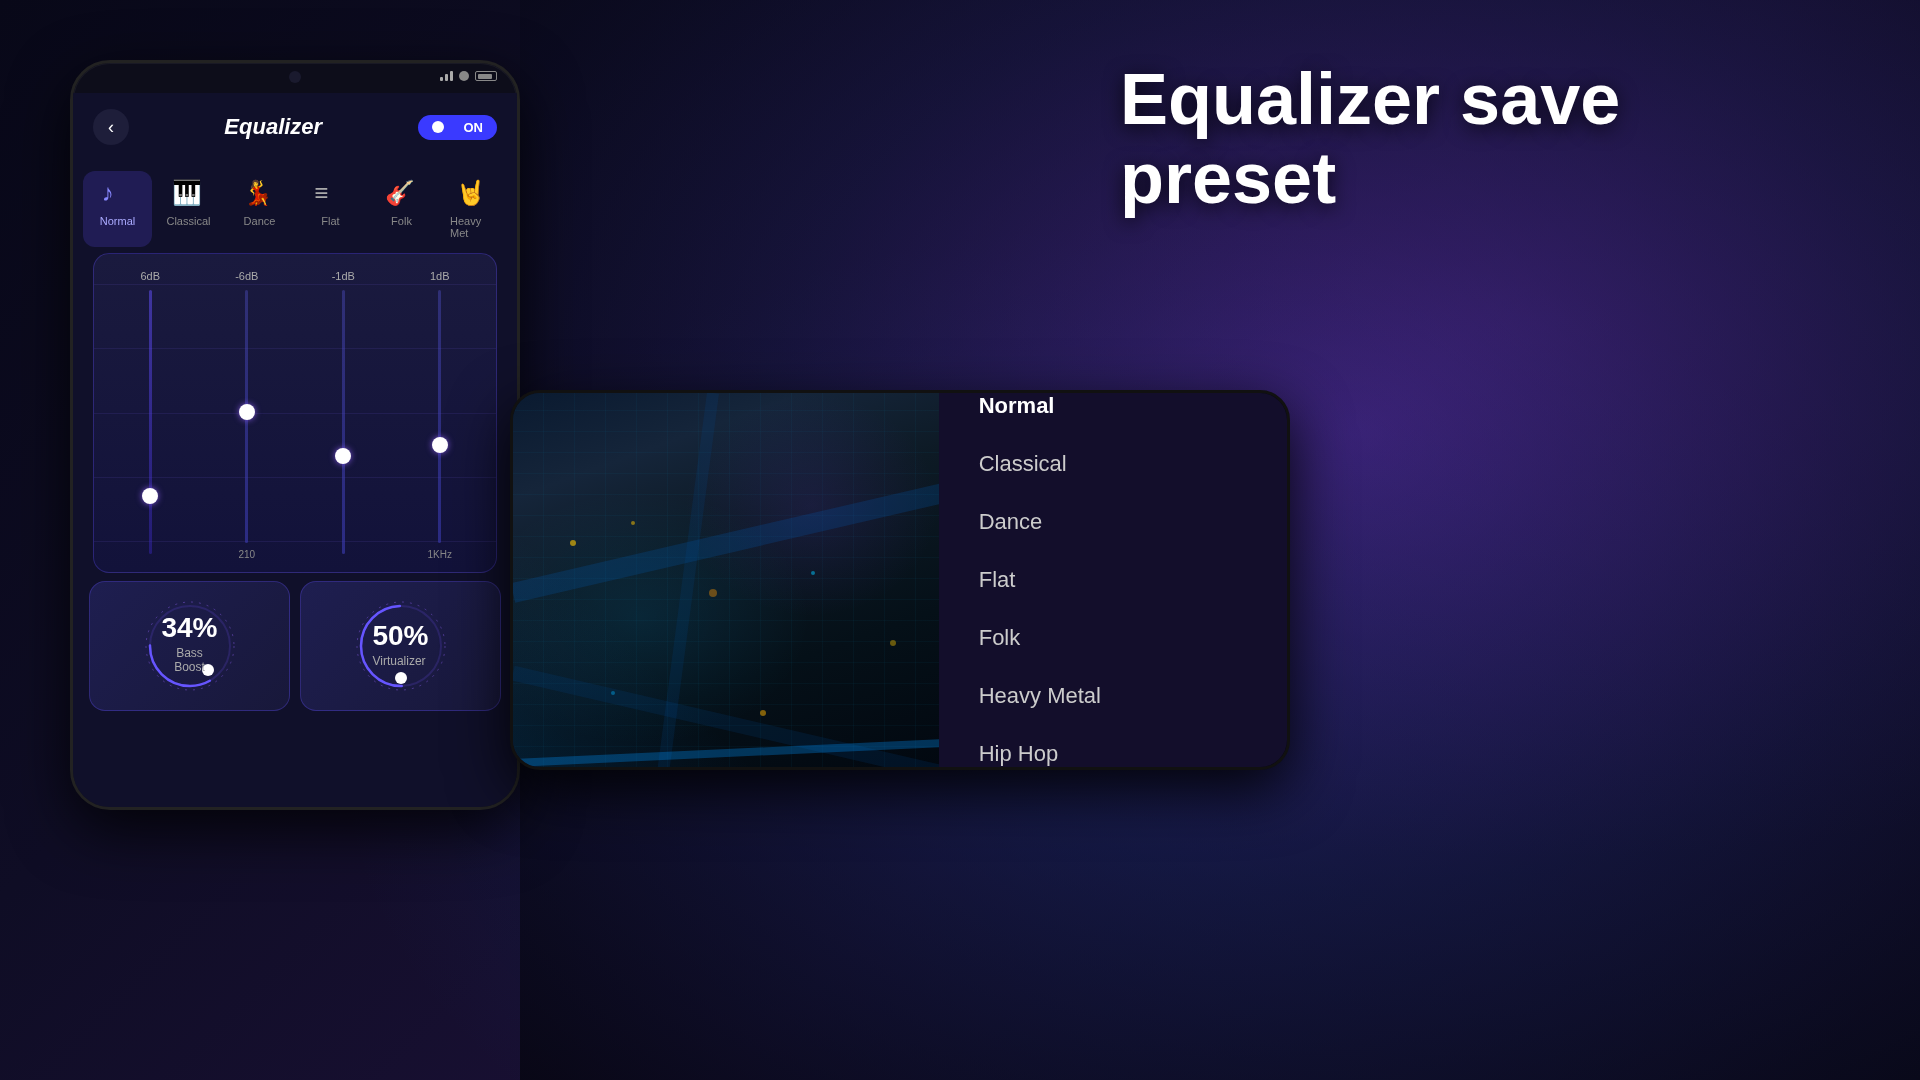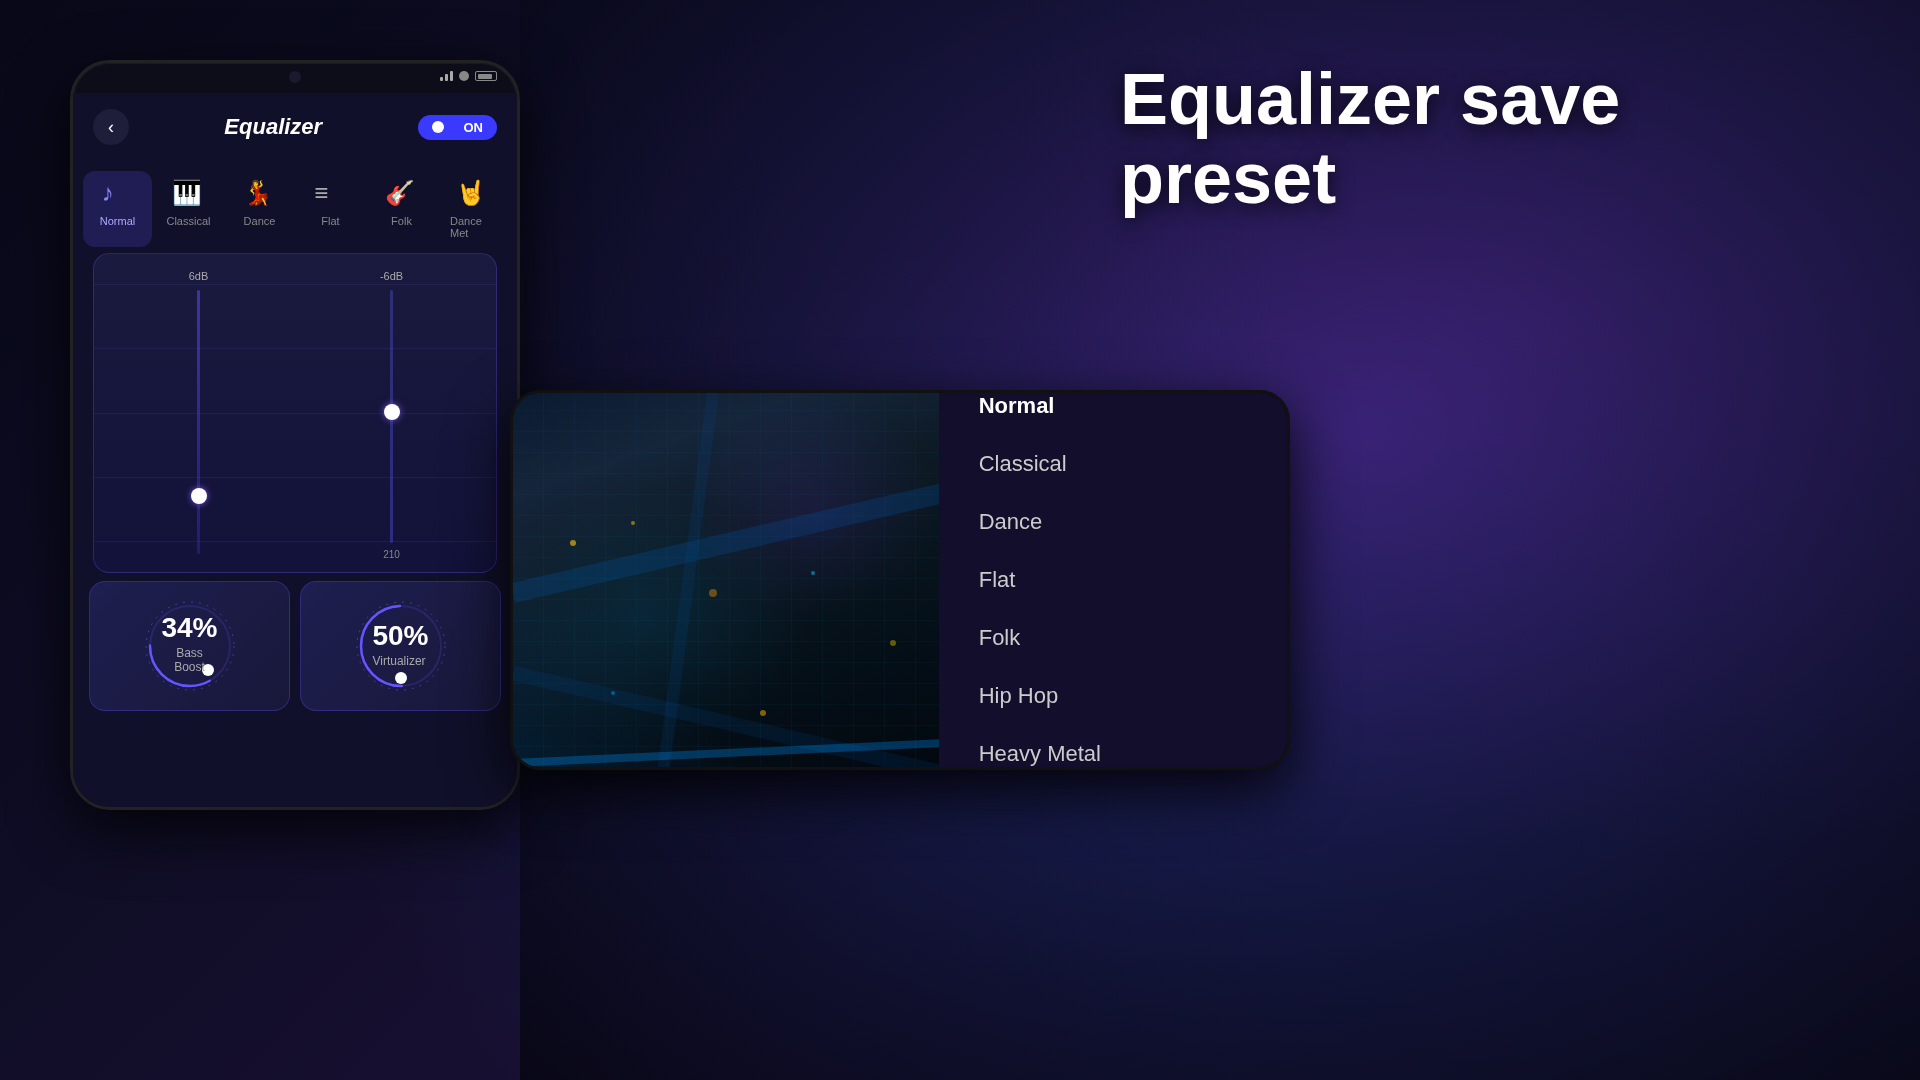--- a/index.html
+++ b/index.html
@@ -437,21 +437,21 @@
       <div class="preset-item">
         <div class="preset-icon">≡</div>
         <div class="preset-label">Flat</div>
       </div>
       <div class="preset-item">
         <div class="preset-icon">🎸</div>
         <div class="preset-label">Folk</div>
       </div>
       <div class="preset-item">
         <div class="preset-icon">🤘</div>
-        <div class="preset-label">Dance Met</div>
+        <div class="preset-label">Heavy Met</div>
       </div>
     </div>
 
     <div class="eq-panel">
       <div class="eq-grid">
         <div class="eq-grid-line"></div>
         <div class="eq-grid-line"></div>
         <div class="eq-grid-line"></div>
         <div class="eq-grid-line"></div>
         <div class="eq-grid-line"></div>
@@ -467,22 +467,36 @@
         </div>
 
         <div class="eq-band">
           <div class="eq-db-label">-6dB</div>
           <div class="slider-track">
             <div class="slider-thumb" style="top:45%"></div>
           </div>
           <div class="eq-freq-label">210</div>
         </div>
 
-
-
+        <div class="eq-band">
+          <div class="eq-db-label">-1dB</div>
+          <div class="slider-track">
+            <div class="slider-thumb" style="top:60%"></div>
+          </div>
+          <div class="eq-freq-label"></div>
+        </div>
+
+
+        <div class="eq-band">
+          <div class="eq-db-label">1dB</div>
+          <div class="slider-track">
+            <div class="slider-thumb" style="top:58%"></div>
+          </div>
+          <div class="eq-freq-label">1KHz</div>
+        </div>
 
       </div>
     </div>
 
     <div class="knob-row">
 
       <div class="knob-panel">
         <div class="knob-ring">
           <svg width="100" height="100">
 
@@ -549,18 +563,18 @@
         <line x1="0" y1="370" x2="430" y2="350" stroke="rgba(0,150,255,0.3)" stroke-width="8"></line>
       </svg>
     </div>
 
     <div class="preset-list-area">
       <div class="preset-list-item active">Normal</div>
       <div class="preset-list-item">Classical</div>
       <div class="preset-list-item">Dance</div>
       <div class="preset-list-item">Flat</div>
       <div class="preset-list-item">Folk</div>
+      <div class="preset-list-item">Heavy Metal</div>
       <div class="preset-list-item">Hip Hop</div>
-      <div class="preset-list-item">Heavy Metal</div>
     </div>
 
   </div>
 </div>
 
 </body></html>

